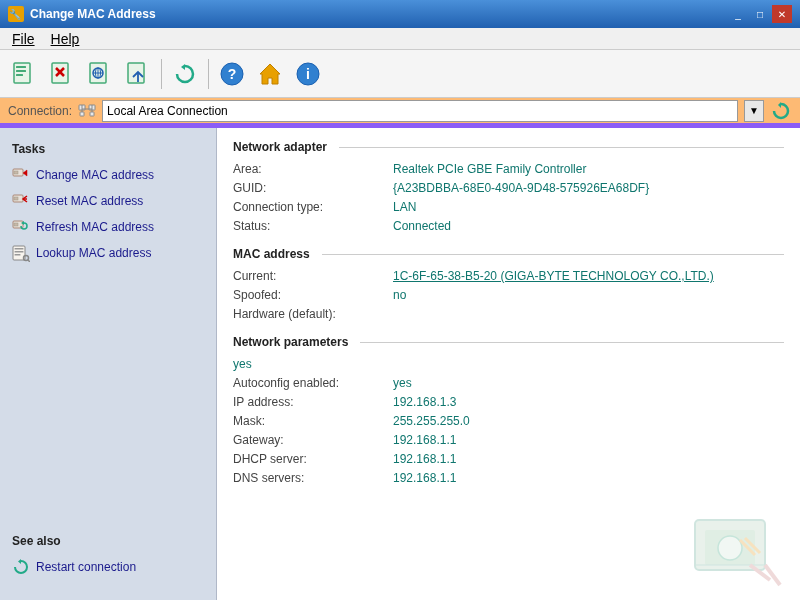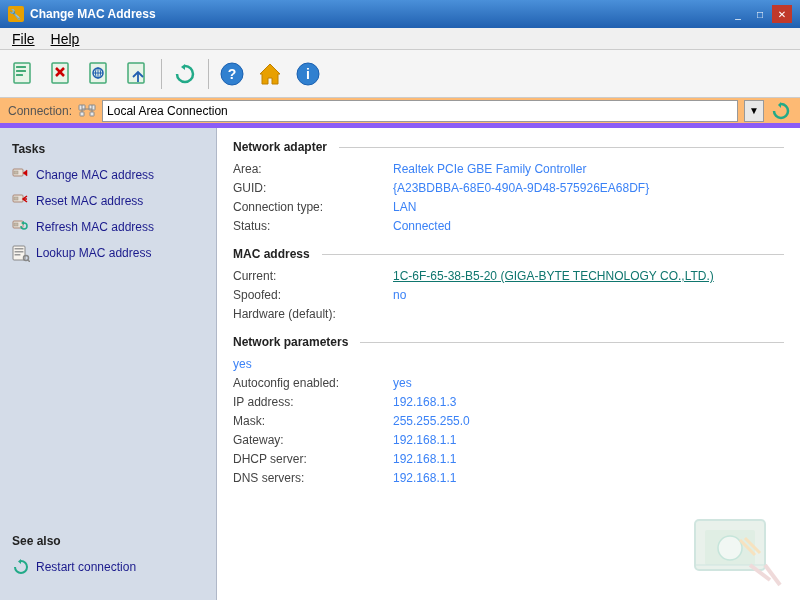--- a/index.html
+++ b/index.html
@@ -213,21 +213,21 @@
     .info-row {
       display: flex;
       margin-bottom: 5px;
     }
     .info-label {
       width: 160px;
       color: #444;
       flex-shrink: 0;
     }
     .info-value {
-      color: #3b82f6;
+      color: #0f766e;
       flex: 1;
     }
     .info-value.link {
       color: #0f766e;
       cursor: pointer;
       text-decoration: underline;
     }
 
     
     .corner-watermark {

